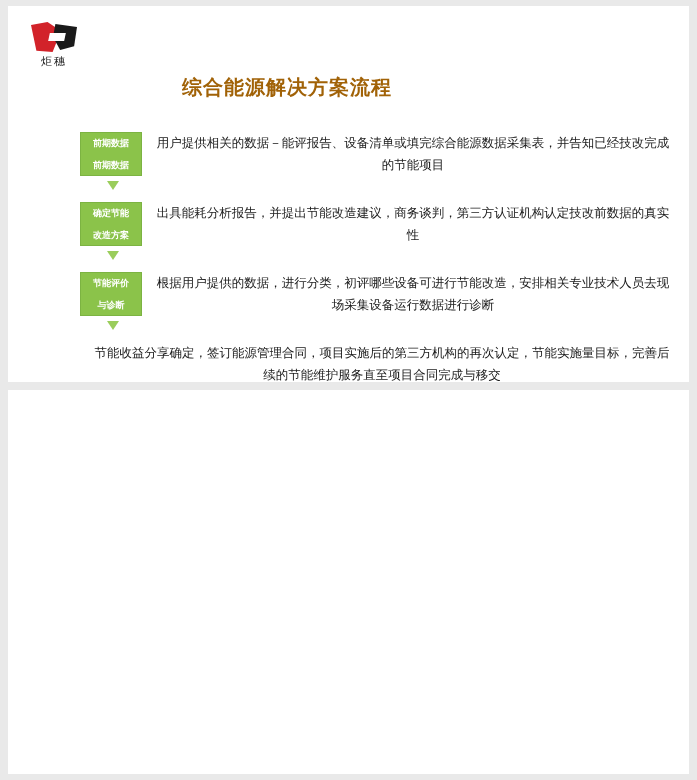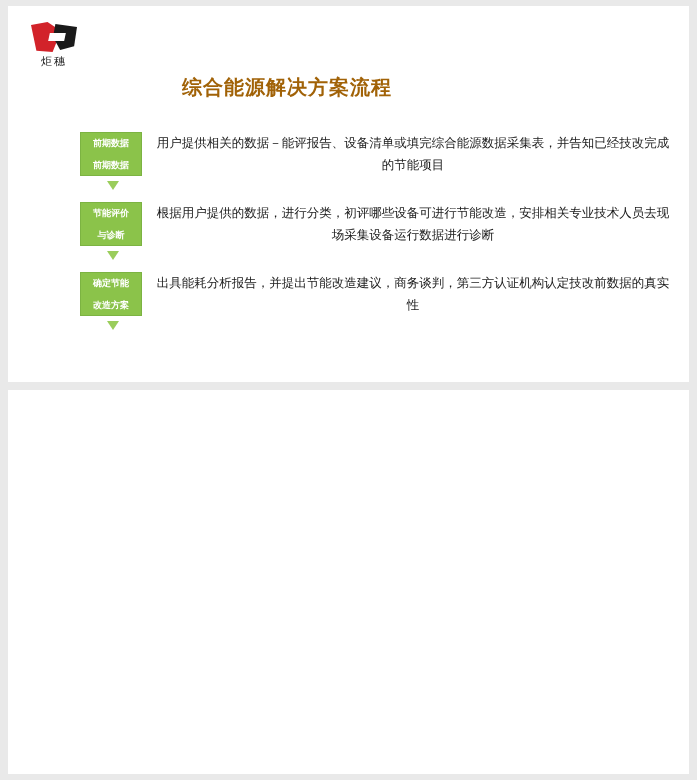--- a/index.html
+++ b/index.html
@@ -92,40 +92,41 @@
             <span>前期数据</span>
           </span>
         </div>
         <div class="flow-text">用户提供相关的数据－能评报告、设备清单或填完综合能源数据采集表，并告知已经技改完成的节能项目</div>
         <div class="arrow"></div>
       </div>
 
       <div class="flow-row">
         <div class="flow-tag">
           <span>
+            <span>确定节能</span><br>
+            <span>改造方案</span>
+          </span>
+        </div>
+        <div class="flow-text">出具能耗分析报告，并提出节能改造建议，商务谈判，第三方认证机构认定技改前数据的真实性</div>
+        <div class="arrow"></div>
+      </div>
+
+      <div class="flow-row">
+        <div class="flow-tag">
+          <span>
             <span>节能评价</span><br>
             <span>与诊断</span>
           </span>
         </div>
         <div class="flow-text">根据用户提供的数据，进行分类，初评哪些设备可进行节能改造，安排相关专业技术人员去现场采集设备运行数据进行诊断</div>
         <div class="arrow"></div>
       </div>
 
       <div class="flow-row">
-        <div class="flow-tag">
-          <span>
-            <span>确定节能</span><br>
-            <span>改造方案</span>
-          </span>
-        </div>
-        <div class="flow-text">出具能耗分析报告，并提出节能改造建议，商务谈判，第三方认证机构认定技改前数据的真实性</div>
-        <div class="arrow"></div>
-      </div>
-
-      <div class="flow-row">
+        <div class="flow-text">节能收益分享确定，签订能源管理合同，项目实施后的第三方机构的再次认定，节能实施量目标，完善后续的节能维护服务直至项目合同完成与移交</div>
 
       </div>
 
     </div>
   </div>
 
   <div class="panel panel-bottom">
 
     
 

